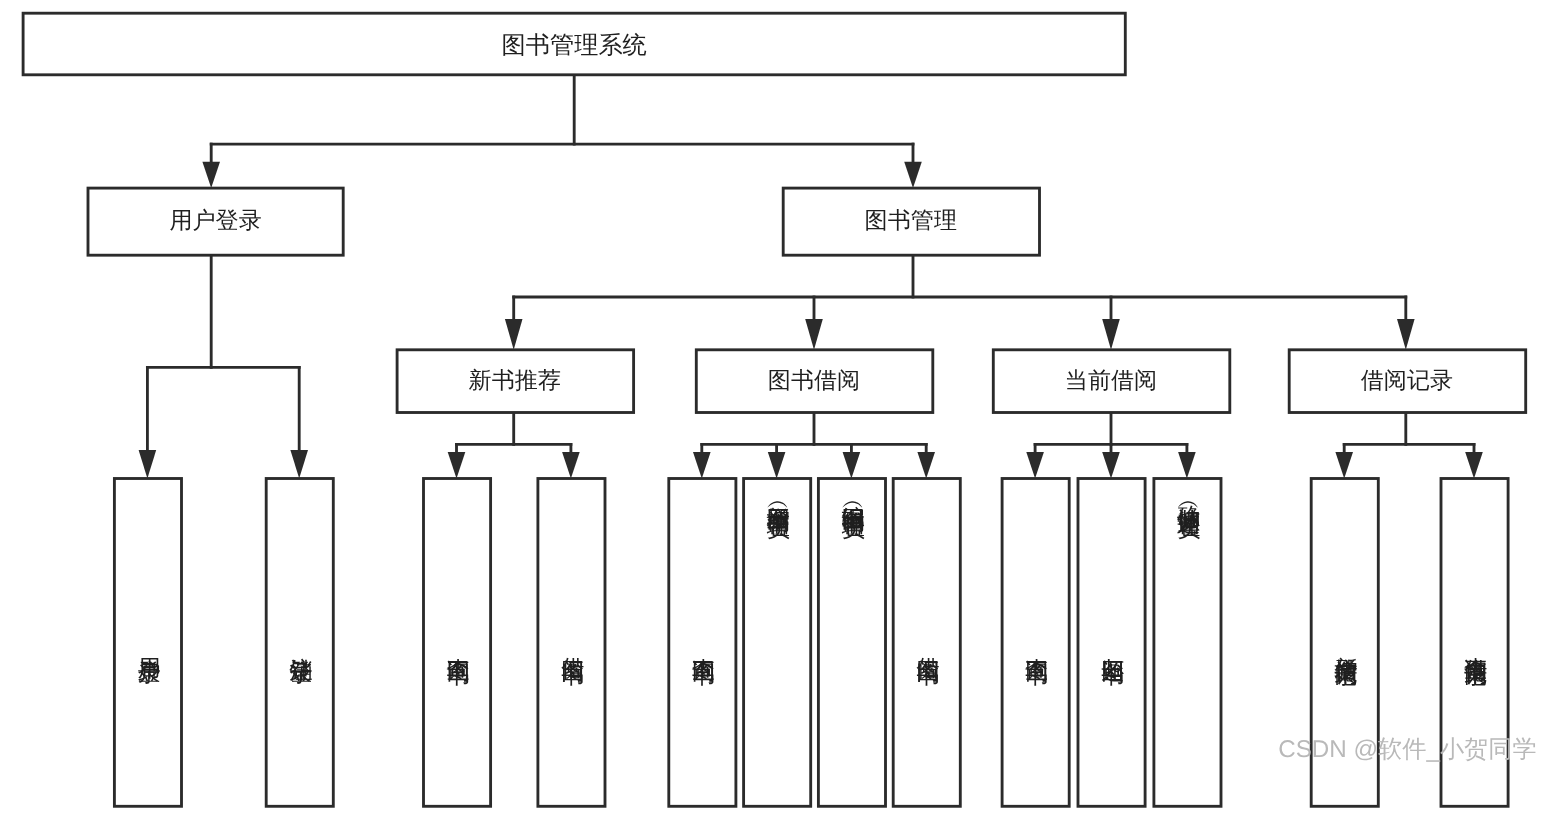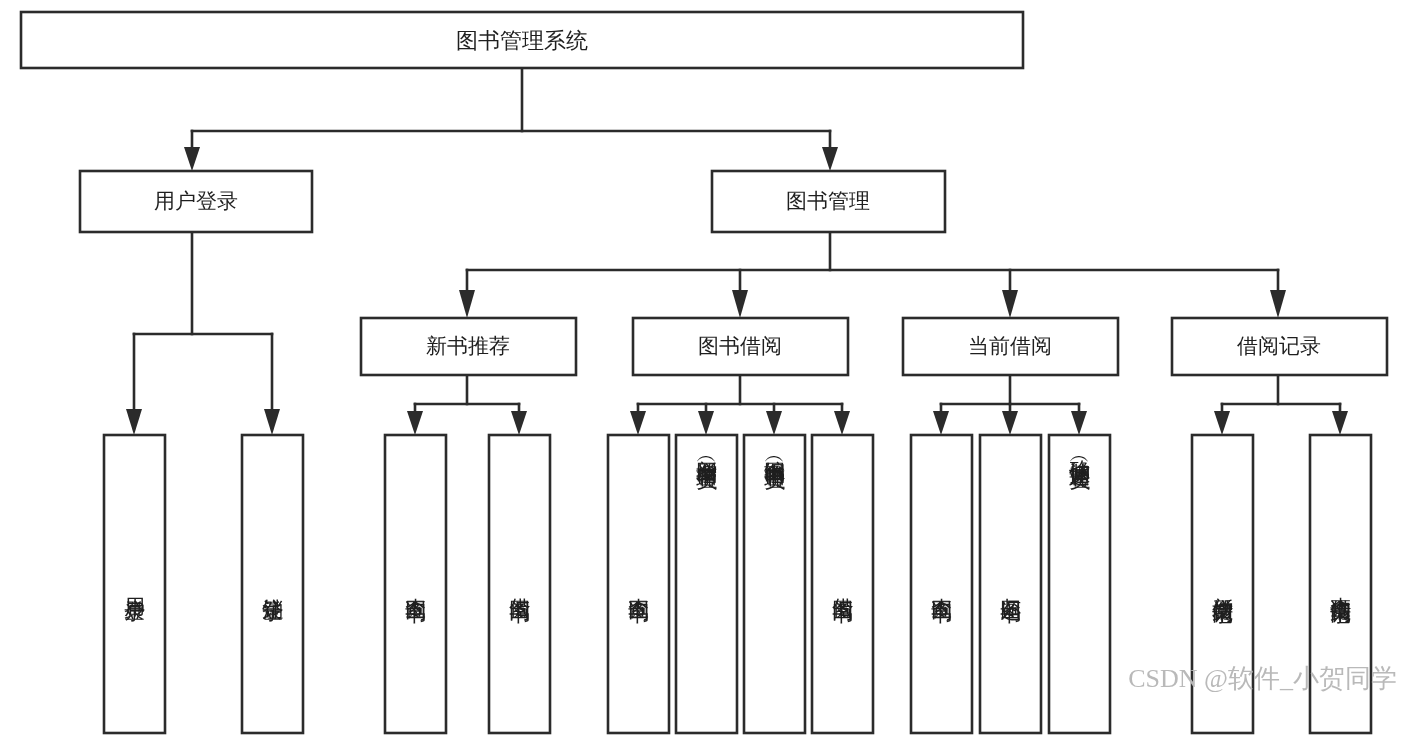--- a/index.html
+++ b/index.html
@@ -67,22 +67,22 @@
     font-size: 21px;
     color: #1f1f1f;
     line-height: 1.06;
     letter-spacing: 1.5px;
     white-space: nowrap;
   }
   .watermark {
     position: absolute;
     right: 8px;
     bottom: 6px;
-    font-family: Liberation Serif, serif;
-    font-size: 26px;
+    font-family: Liberation Sans, sans-serif;
+    font-size: 22px;
     color: #b9b9b9;
     white-space: nowrap;
     user-select: none;
   }
 </style>
 </head>
 <body>
 
 <div id="diagram-root">
 

